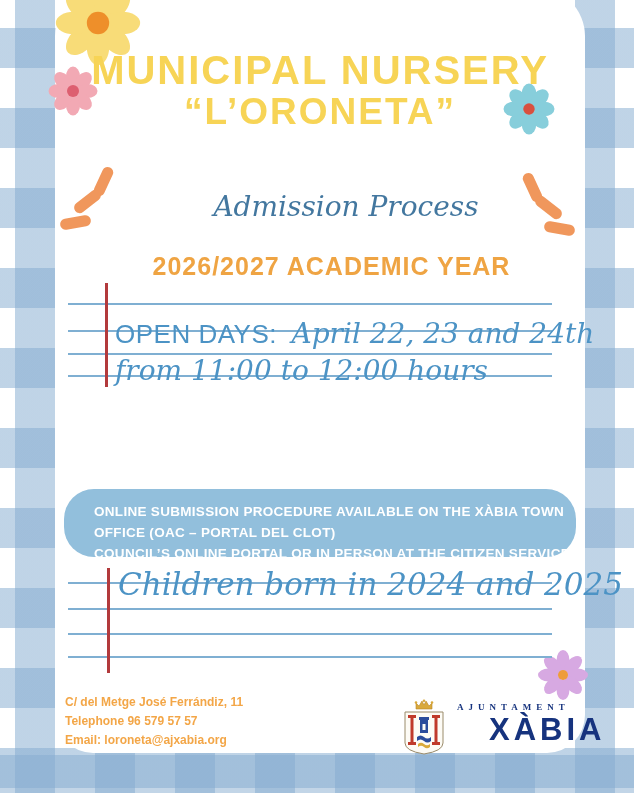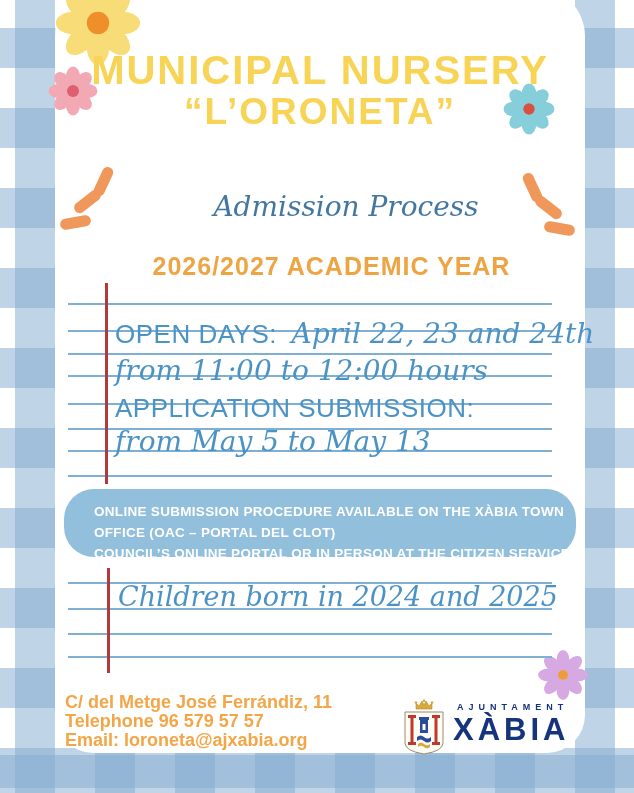--- a/index.html
+++ b/index.html
@@ -42,25 +42,25 @@
   .s1{top:283px;height:104px;}
   .s2{top:390px;height:92px;}
   .s3{top:568px;height:104px;}
 
   
   .notice{left:64px;top:489px;width:512px;height:68px;background:#92BFDC;border-radius:30px;
           box-sizing:border-box;padding:12px 20px 0 30px;}
   .notice div{color:#ffffff;font-weight:bold;font-size:13.5px;letter-spacing:.3px;line-height:21px;white-space:nowrap;}
 
   
-  .contact{left:65px;top:693px;color:#F3A647;font-weight:bold;font-size:18px;line-height:19px;}
+  .contact{left:65px;top:693px;color:#F3A647;font-weight:bold;font-size:12px;line-height:19px;}
   .logo{left:404px;top:699px;display:flex;align-items:flex-start;gap:9px;}
   .logo-text{display:flex;flex-direction:column;}
-  .logo-top{font-size:9px;letter-spacing:5px;color:#16337E;font-weight:bold;margin:3px 0 2px 4px;}
-  .logo-name{font-size:31px;font-weight:bold;letter-spacing:4px;color:#16337E;line-height:32px;}
+  .logo-top{font-size:9px;letter-spacing:5px;color:#16337E;font-weight:bold;margin:3px 0 2px 4px;font-family:Liberation Serif, serif;}
+  .logo-name{font-size:31px;font-weight:bold;letter-spacing:4px;color:#16337E;line-height:32px;margin-left:36px;}
 
   
   .flower{position:absolute;}
   .dash-group{position:absolute;width:58px;height:62px;}
   .dash{position:absolute;width:31px;height:11px;border-radius:7px;background:#F0975C;}
   .dg-left .d1{left:28px;top:2px;transform:rotate(-65deg);}
   .dg-left .d2{left:12px;top:22px;transform:rotate(-38deg);}
   .dg-left .d3{left:0px;top:43px;transform:rotate(-10deg);}
   .dg-right .d1{left:0px;top:2px;transform:rotate(65deg);}
   .dg-right .d2{left:16px;top:22px;transform:rotate(38deg);}
@@ -155,45 +155,34 @@
     <div class="margin-line" style="left:37px;top:0;height:104px;"></div>
     <div class="note-text ink" style="left:47px;top:6px;margin-top:28px;">
       <div>
         <span class="print">OPEN DAYS:</span>
         <span class="cursive" style="margin-left:10px;">April 22, 23 and 24th</span>
       </div>
       <div class="cursive">from 11:00 to 12:00 hours</div>
     </div>
   </div>
 
-  <div class="abs note s2">
-    <div class="rule" style="top:13px;"></div>
-    <div class="rule" style="top:38px;"></div>
-    <div class="rule" style="top:60px;"></div>
-    <div class="rule" style="top:85px;"></div>
-    <div class="margin-line" style="left:37px;top:-6px;height:100px;"></div>
-    <div class="note-text ink" style="left:47px;top:2px;">
-      <div class="print">APPLICATION SUBMISSION:</div>
-      <div class="cursive">from May 5 to May 13</div>
-    </div>
-  </div>
 
   <div class="abs notice">
     <div>ONLINE SUBMISSION PROCEDURE AVAILABLE ON THE XÀBIA TOWN</div>
     <div>OFFICE (OAC – PORTAL DEL CLOT)</div>
     <div>COUNCIL’S ONLINE PORTAL OR IN PERSON AT THE CITIZEN SERVICE</div>
   </div>
 
   <div class="abs note s3">
     <div class="rule" style="top:14px;"></div>
     <div class="rule" style="top:40px;"></div>
     <div class="rule" style="top:65px;"></div>
     <div class="rule" style="top:88px;"></div>
     <div class="margin-line" style="left:39px;top:0;height:105px;"></div>
-    <div class="note-text ink cursive" style="left:50px;top:12px;font-size:27px;">Children born in 2024 and 2025</div>
+    <div class="note-text ink cursive" style="left:50px;top:0;font-size:31px;">Children born in 2024 and 2025</div>
   </div>
 
   <div class="abs contact">
     <div>C/ del Metge José Ferrándiz, 11</div>
     <div>Telephone 96 579 57 57</div>
     <div>Email: loroneta@ajxabia.org</div>
   </div>
 
   <div class="abs logo">
     <svg width="40" height="56" viewBox="0 0 40 56">

